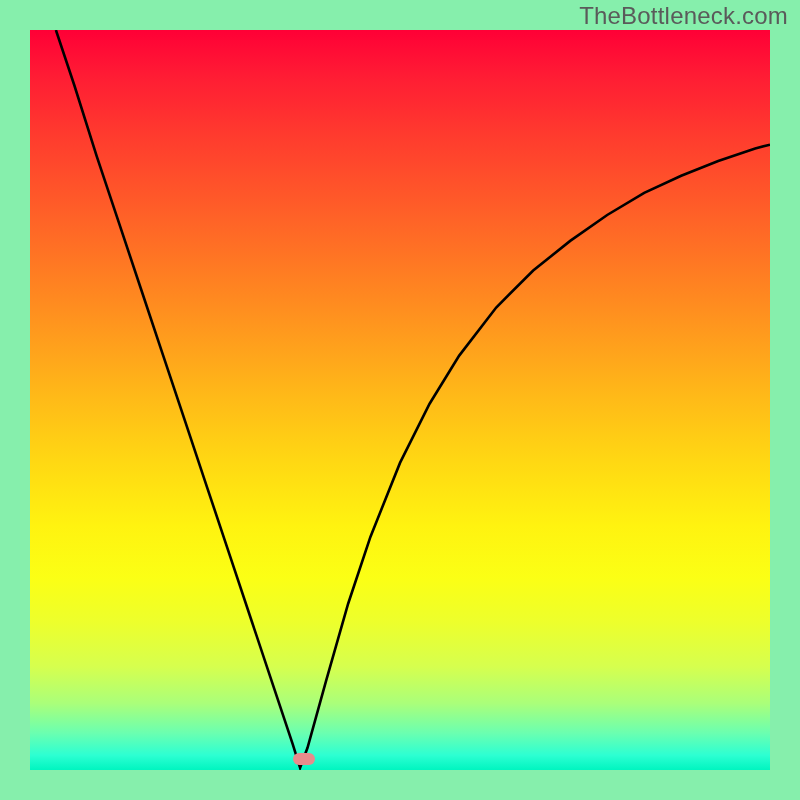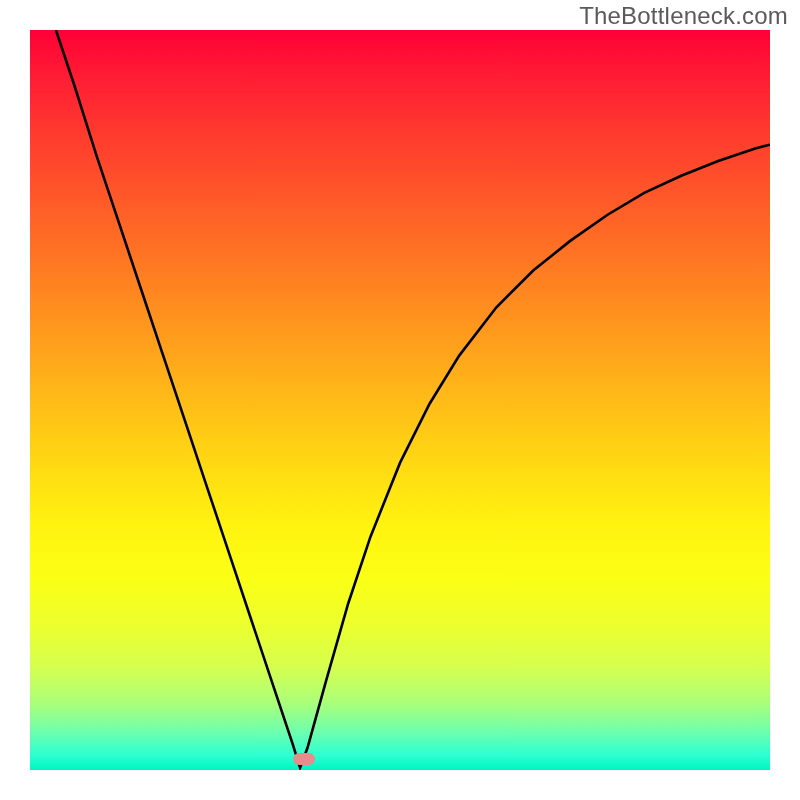--- a/index.html
+++ b/index.html
@@ -1,21 +1,21 @@
 <!DOCTYPE html>
 <html><head>
 <meta charset="utf-8">
 <style>
   * { margin: 0; padding: 0; box-sizing: border-box; }
   html, body { width: 800px; height: 800px; overflow: hidden; background: #000; }
   .frame {
     position: relative;
     width: 800px;
     height: 800px;
-    background: #ffffff;
+    background: #86efac;
   }
   .watermark {
     position: absolute;
     top: 2px;
     right: 12px;
     font-family: Arial, Helvetica, sans-serif;
     font-size: 24px;
     font-weight: 500;
     color: #5a5a5a;
     letter-spacing: 0.2px;

